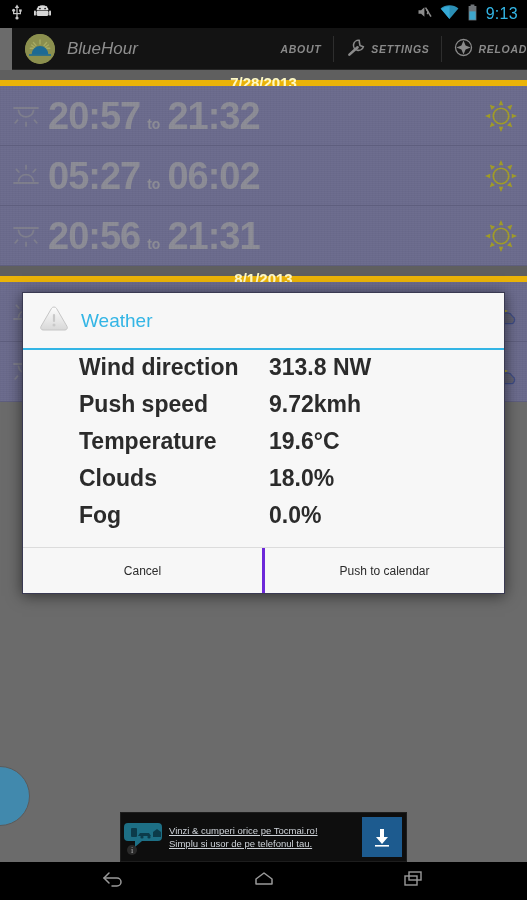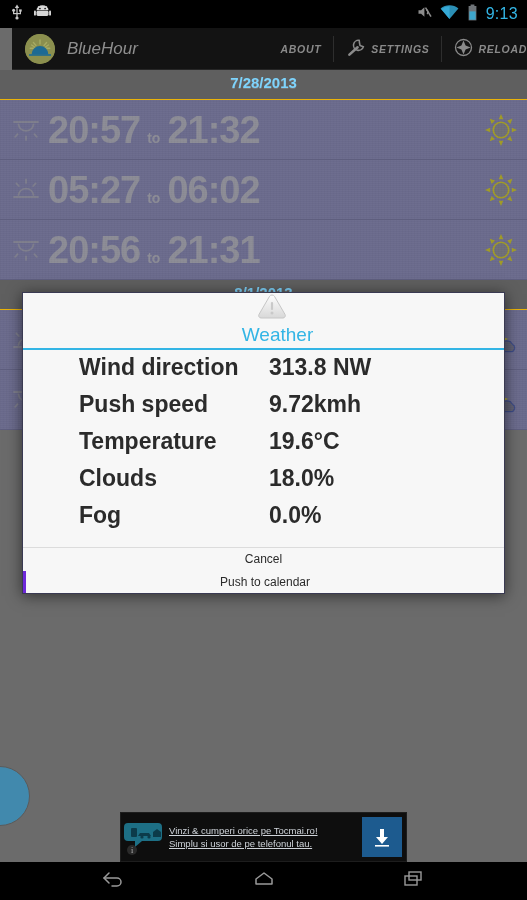--- a/index.html
+++ b/index.html
@@ -41,23 +41,23 @@
   .ab-btn{
     display:flex; align-items:center; gap:5px; height:100%;
     padding:0 12px; color:#8a8a8a; font-size:10.5px;
     font-weight:bold; letter-spacing:.7px;
   }
   .ab-sep{ width:1px; height:26px; background:#2e2e2e; }
 
   
   .list{ position:absolute; top:70px; left:0; width:527px; bottom:0; }
   .date-head{
-    height:30px; background:#5f5f5f; color:#7dd3fc;
+    height:16px; background:#5f5f5f; color:#fef9c3;
     font-size:15px; font-weight:bold; text-align:center; line-height:26px;
-    border-bottom:1px solid #eab308;
+    border-bottom:6px solid #eab308;
     text-shadow:0 1px 0 rgba(255,255,255,.15);
   }
   .trow{
     height:60px; position:relative;
     background:#6a6a8c;
     border-bottom:1px solid #5e5e7e;
     display:flex; align-items:center;
     overflow:hidden;
   }
   .trow::after{
@@ -101,28 +101,28 @@
   
   .scrim{ position:absolute; inset:0; background:rgba(0,0,0,0.001); }
   .dialog{
     position:absolute; left:22px; top:292px; width:483px;
     background:#f7f7f7;
     border:1px solid #3a3a52;
     box-shadow:0 2px 14px rgba(0,0,0,.55);
   }
   .dlg-title{
     height:57px; display:flex; align-items:center; padding-left:16px;
-    border-bottom:2px solid #33b5e5; background:#f7f7f7;flex-direction:column;
+    border-bottom:2px solid #33b5e5; background:#f7f7f7;
   }
   .dlg-title-txt{ color:#33b5e5; font-size:19px; margin-left:12px; }
   .dlg-body{ padding:4px 0 8px 10px; }
   .wrow{ display:flex; align-items:baseline; height:37px; }
   .wkey{ width:190px; font-size:23px; font-weight:bold; color:#2b2b2b;margin-left:46px; }
   .wval{ font-size:23px; font-weight:bold; color:#2b2b2b; }
-  .dlg-btns{ display:flex; border-top:1px solid #dcdcdc; height:46px;flex-direction:column; }
+  .dlg-btns{ display:flex; border-top:1px solid #dcdcdc; height:46px; }
   .dlg-btn{
     flex:1; display:flex; align-items:center; justify-content:center;
     font-size:12px; color:#2b2b2b; background:#f7f7f7;
   }
   .dlg-btn + .dlg-btn{ border-left:3px solid #6d28d9; }
 </style>
 </head>
 <body>
 
 <div class="screen">

